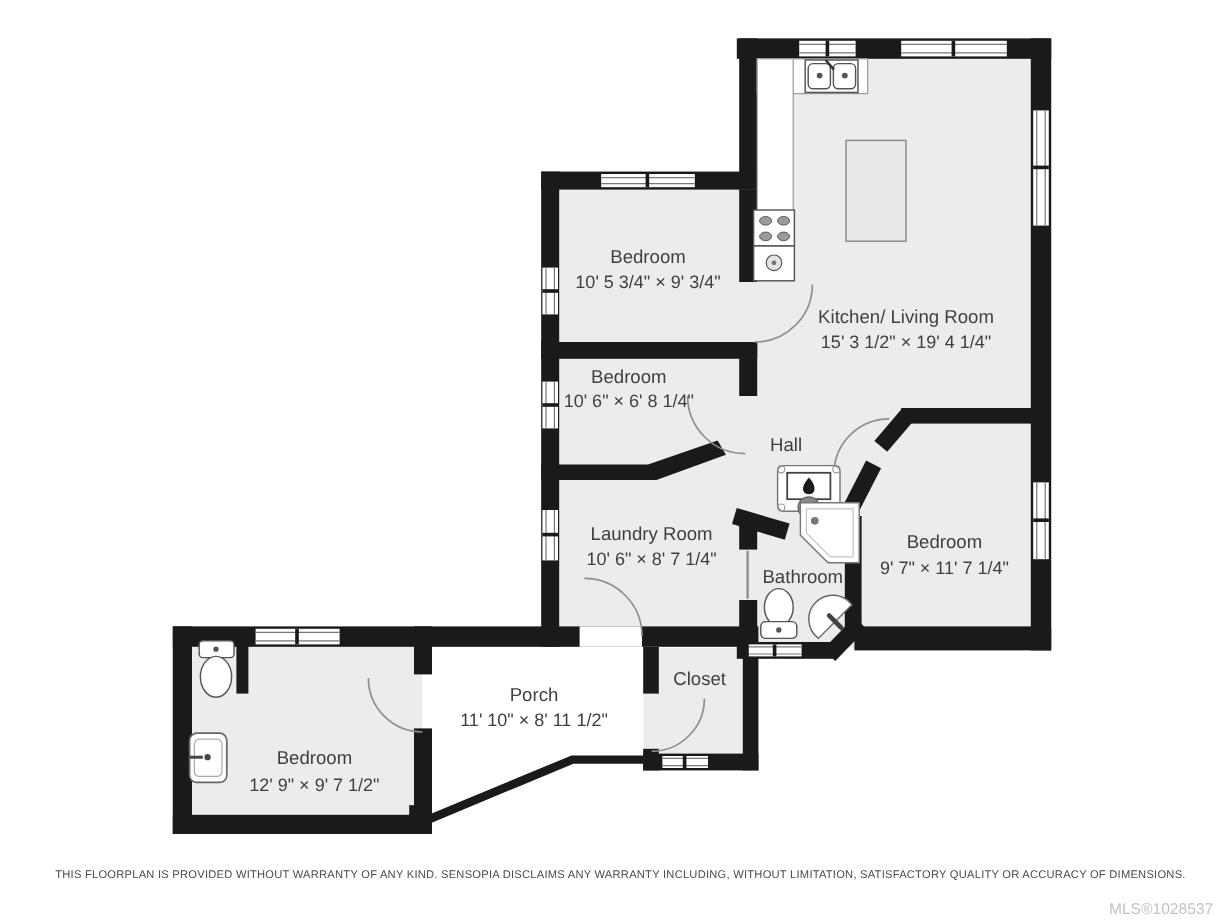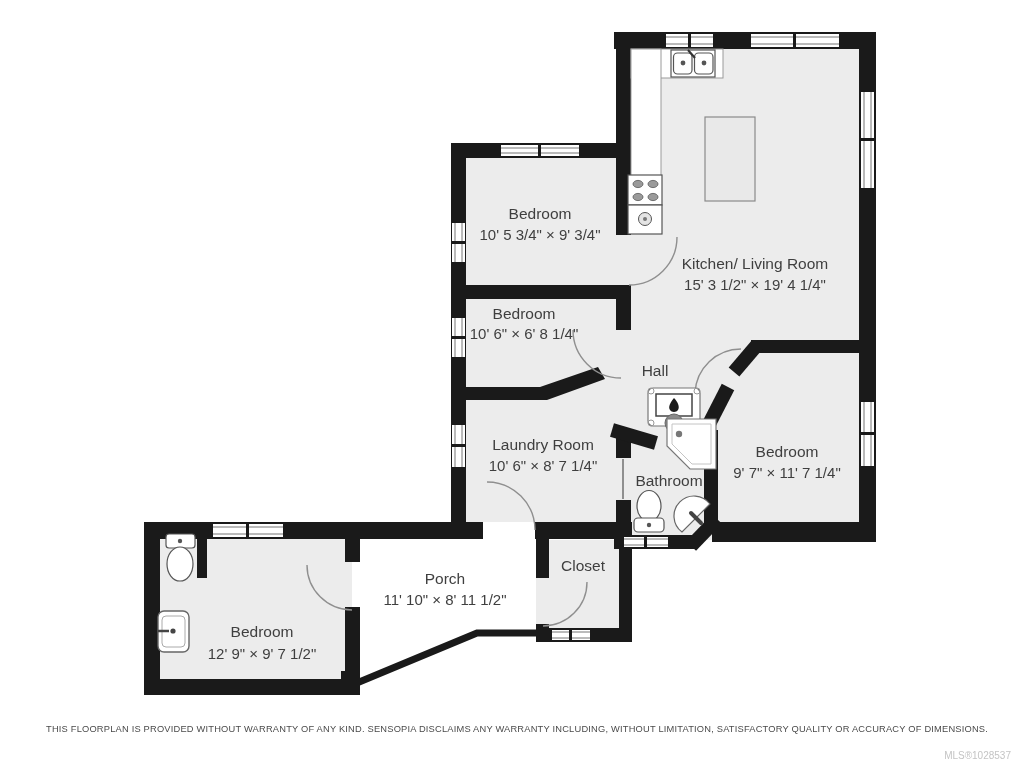--- a/index.html
+++ b/index.html
@@ -2,21 +2,21 @@
 <html><head>
 <meta charset="utf-8">
 <style>
   html,body{margin:0;padding:0;background:#ffffff;width:1017px;height:768px;overflow:hidden;}
   .page{position:relative;width:1017px;height:760px;background:#fff;font-family:"Liberation Sans",sans-serif;}
   svg{display:block;}
   text{font-family:"Liberation Sans",sans-serif;fill:#3f3f3f;}
   .room-name{font-size:15.5px;}
   .room-dims{font-size:15px;}
   .footer-disclaimer{position:absolute;left:46px;top:724px;font-size:9.3px;color:#4a4a4a;letter-spacing:.2px;}
-  .mls-tag{position:absolute;right:6px;top:750px;font-size:10px;color:#c4c4c4;}
+  .mls-tag{position:absolute;right:6px;top:750px;font-size:13px;color:#c4c4c4;}
 </style>
 </head>
 <body>
 
 <div class="page">
 <svg width="1017" height="768" viewBox="0 0 1017 768">
 
   <g fill="#ececec">
     <rect x="616" y="32" width="260" height="315"></rect>
     <rect x="451" y="143" width="180" height="396"></rect>

